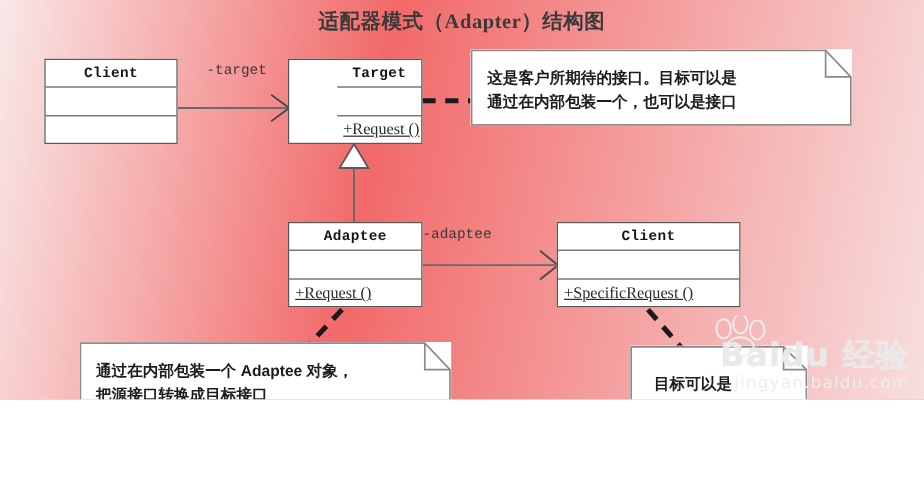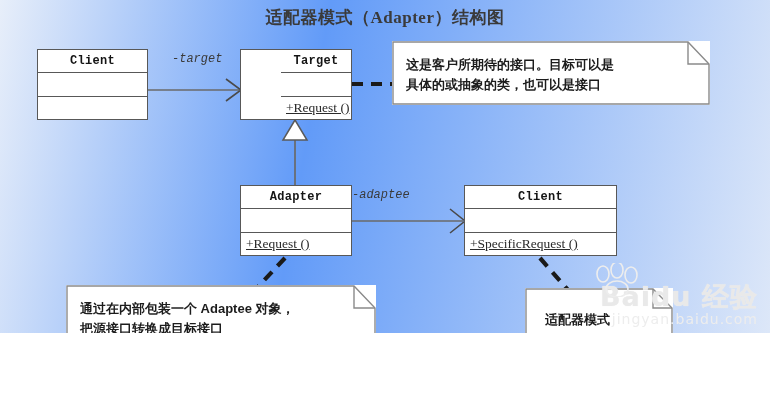--- a/index.html
+++ b/index.html
@@ -4,21 +4,21 @@
 <style>
   html, body {
     margin: 0;
     padding: 0;
     background: #ffffff;
   }
   #canvas {
     position: relative;
     width: 770px;
     height: 333px;
-    background: #3b82f6;
+    background: #ef4444;
     overflow: hidden;
     font-family: "Liberation Serif", "DejaVu Serif", serif;
   }
   #canvas::before {
     content: "";
     position: absolute;
     inset: 0;
     background:
       linear-gradient(100deg, rgba(250,250,250,0.9) 0%, rgba(255,255,255,0.2) 40%, rgba(249,249,249,0.85) 100%);
     pointer-events: none;
@@ -95,21 +95,20 @@
     white-space: pre-line;
   }
   .note.small .txt { top: 30px; left: 22px; }
   .edgelabel {
     position: absolute;
     font-size: 12px;
     color: #3a3a3a;
     font-family: "Liberation Mono", "DejaVu Sans Mono", monospace;
     white-space: nowrap;
     z-index: 5;
-    font-style: italic;
   }
   svg.overlay {
     position: absolute;
     left: 0;
     top: 0;
     width: 770px;
     height: 415px;
     z-index: 3;
     pointer-events: none;
   }
@@ -161,55 +160,55 @@
     <div class="row ops" style="height:22px;"></div>
   </div>
 
   <div class="umlbox" style="left:240px; top:49px; width:112px; height:71px;padding-left:40px;">
     <div class="row name" style="height:23px;">Target</div>
     <div class="row attrs" style="height:24px;"></div>
     <div class="row ops" style="height:22px;">+Request ()</div>
   </div>
 
   <div class="umlbox" style="left:240px; top:185px; width:112px; height:71px;">
-    <div class="row name" style="height:23px;">Adapter</div>
+    <div class="row name" style="height:23px;">Adaptee</div>
     <div class="row attrs" style="height:24px;"></div>
     <div class="row ops" style="height:22px;">+Request ()</div>
   </div>
 
   <div class="umlbox" style="left:464px; top:185px; width:153px; height:71px;">
     <div class="row name" style="height:23px;">Client</div>
     <div class="row attrs" style="height:24px;"></div>
     <div class="row ops" style="height:22px;">+SpecificRequest ()</div>
   </div>
 
   <div class="note" style="left:392px; top:41px; width:318px; height:64px;">
     <svg class="sheet" viewBox="0 0 318 64" preserveAspectRatio="none">
       <path d="M1,1 L296,1 L317,23 L317,63 L1,63 Z" fill="#ffffff" stroke="#8a8a8a" stroke-width="1.4"></path>
       <path d="M296,1 L296,23 L317,23" fill="none" stroke="#8a8a8a" stroke-width="1.4"></path>
     </svg>
     <div class="txt">这是客户所期待的接口。目标可以是
-具体的或抽象的类，也可以是接口</div>
+通过在内部包装一个，也可以是接口</div>
   </div>
 
   <div class="note" style="left:66px; top:285px; width:310px; height:68px;padding-left:41px;">
     <svg class="sheet" viewBox="0 0 310 68" preserveAspectRatio="none">
       <path d="M1,1 L288,1 L309,23 L309,67 L1,67 Z" fill="#ffffff" stroke="#8a8a8a" stroke-width="1.4"></path>
       <path d="M288,1 L288,23 L309,23" fill="none" stroke="#8a8a8a" stroke-width="1.4"></path>
     </svg>
     <div class="txt">通过在内部包装一个 Adaptee 对象，
 把源接口转换成目标接口</div>
   </div>
 
   <div class="note small" style="left:525px; top:288px; width:148px; height:62px;">
     <svg class="sheet" viewBox="0 0 148 62" preserveAspectRatio="none">
       <path d="M1,1 L128,1 L147,20 L147,61 L1,61 Z" fill="#ffffff" stroke="#8a8a8a" stroke-width="1.4"></path>
       <path d="M128,1 L128,20 L147,20" fill="none" stroke="#8a8a8a" stroke-width="1.4"></path>
     </svg>
-    <div class="txt" style="top:22px; left:20px;">适配器模式</div>
+    <div class="txt" style="top:22px; left:20px;">目标可以是</div>
   </div>
 
   <div class="edgelabel" style="left:172px; top:52px;">-target</div>
   <div class="edgelabel" style="left:352px; top:188px;">-adaptee</div>
 
   <svg class="overlay" viewBox="0 0 770 415">
 
     <g>
       <line x1="148" y1="90" x2="239" y2="90" stroke="#6a6a6a" stroke-width="1.5"></line>
       <polyline points="226,79 241,90 226,101" fill="none" stroke="#4a4a4a" stroke-width="1.6"></polyline>

